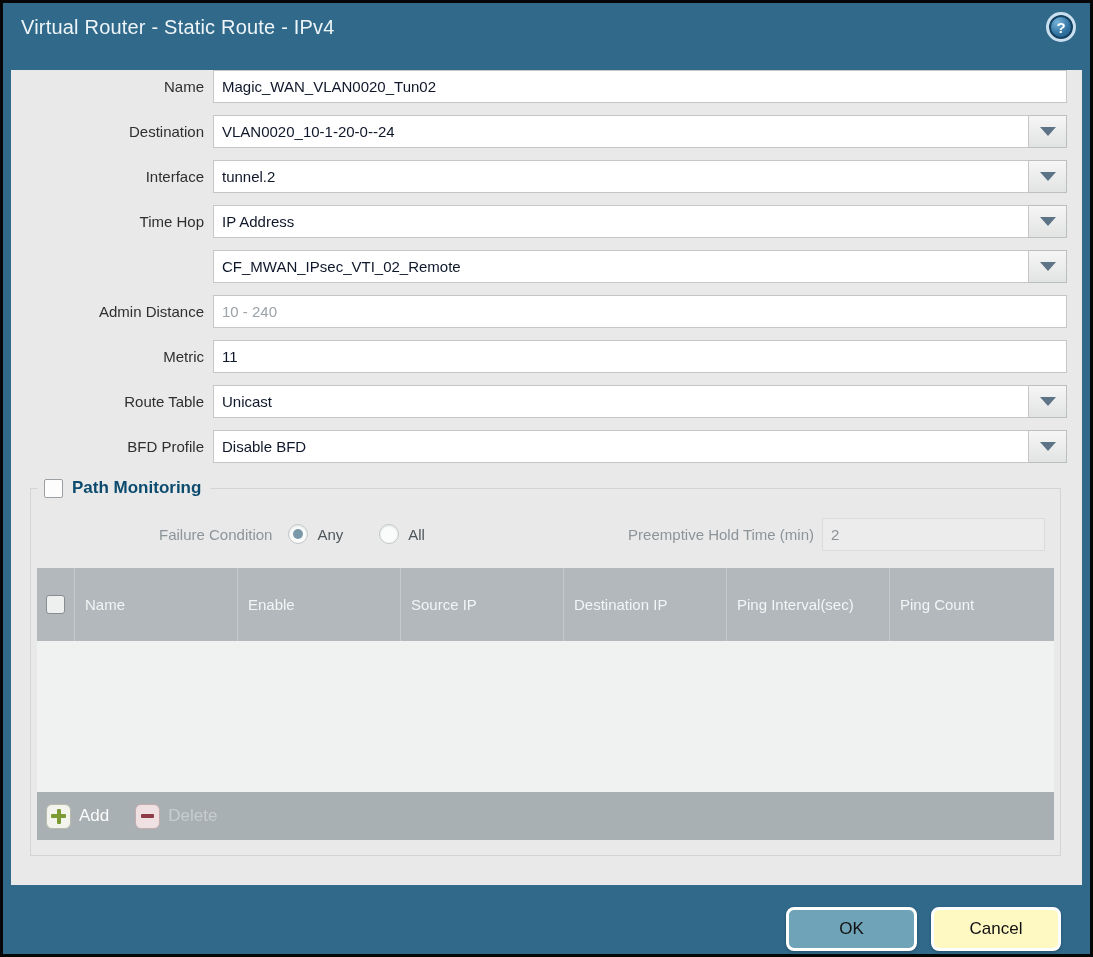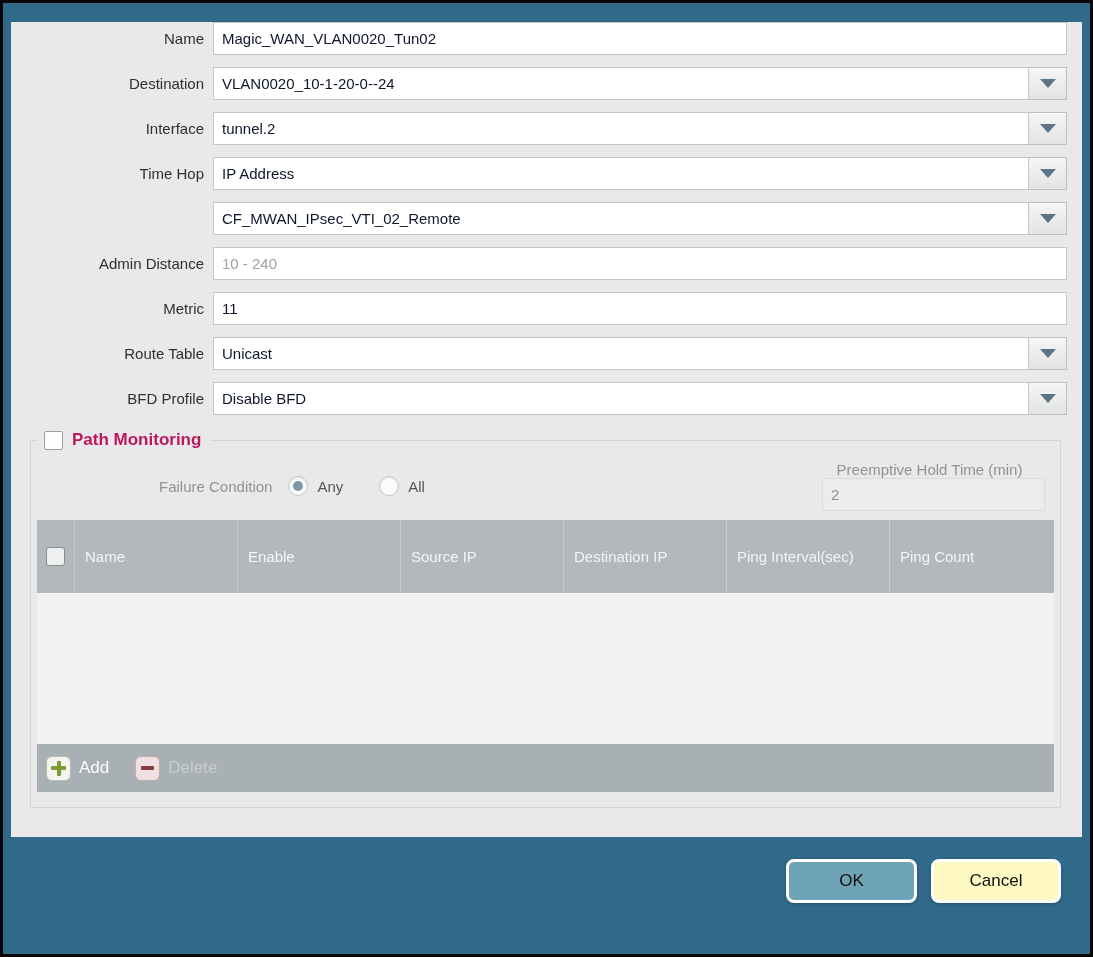--- a/index.html
+++ b/index.html
@@ -36,31 +36,31 @@
     background:linear-gradient(#f6f6f6,#e2e3e3); border:1px solid #bcbfc1; border-left:none; cursor:pointer;
   }
   .dd-arrow { width:0; height:0; border-left:8px solid transparent; border-right:8px solid transparent; border-top:9px solid #5d7486; }
   
   .pm { position:relative; margin:25px 21px 0 19px; height:368px; border:1px solid #d2d5d6; }
   .pm-legend {
     position:absolute; top:-13px; left:7px; height:24px; background:#e9e9e9;
     padding:0 9px 0 6px; display:flex; align-items:center; gap:9px;
   }
   .pm-check { width:19px; height:19px; background:#fdfdfd; border:1px solid #9aa0a4; border-radius:2px; cursor:pointer; }
-  .pm-title { font-size:17px; font-weight:bold; color:#be185d; white-space:nowrap; }
+  .pm-title { font-size:17px; font-weight:bold; color:#0c4a6e; white-space:nowrap; }
   .pm-controls { display:flex; align-items:center; margin-top:28px; height:34px; font-size:15px; color:#8d9499; }
   .fc-label { margin-left:128px; white-space:nowrap; }
   .radio {
     width:20px; height:20px; border-radius:50%; border:1px solid #c2c7ca; background:#fafbfb;
     margin-left:16px; box-shadow:inset 0 1px 2px rgba(0,0,0,0.10); position:relative; cursor:pointer; flex:none;
   }
   .radio.selected::after { content:''; position:absolute; inset:4px; border-radius:50%; background:#7b98a8; }
   .radio.r2 { margin-left:36px; }
   .radio-label { margin-left:9px; color:#4f565b; }
-  .preempt { margin-left:auto; margin-right:15px; display:flex; align-items:center;flex-direction:column; }
+  .preempt { margin-left:auto; margin-right:15px; display:flex; align-items:center; }
   .preempt-label { margin-right:8px; white-space:nowrap; }
   .preempt-input {
     width:223px; height:33px; background:#ececec; border:1px solid #d9dbdc;
     color:#8d9296; font:15px "Liberation Sans", sans-serif; padding:0 8px; outline:none;
   }
   
   .pm-table { margin:17px 6px 0 6px; }
   .tbl-header { display:flex; background:#b2b8bb; height:73px; }
   .th { border-right:1px solid #c5cacc; color:#f3f5f6; font-size:15px; display:flex; align-items:center; padding:0 10px; }
   .th-check { width:38px; justify-content:center; padding:0; }
@@ -88,20 +88,24 @@
     box-shadow:0 1px 3px rgba(0,0,0,0.25);
   }
   .btn-ok { width:131px; background:#6fa3b7; }
   .btn-cancel { width:130px; background:#fef9c3; }
 </style>
 </head>
 <body>
 
 <div class="window">
 
+  <div class="titlebar">
+    <span class="title">Virtual Router - Static Route - IPv4</span>
+    <span class="help">?</span>
+  </div>
 
   <div class="content">
 
     <div class="row first">
       <div class="row-label">Name</div>
       <div class="row-field">
         <input class="txt" type="text" value="Magic_WAN_VLAN0020_Tun02" style="">
       </div>
     </div>
 

